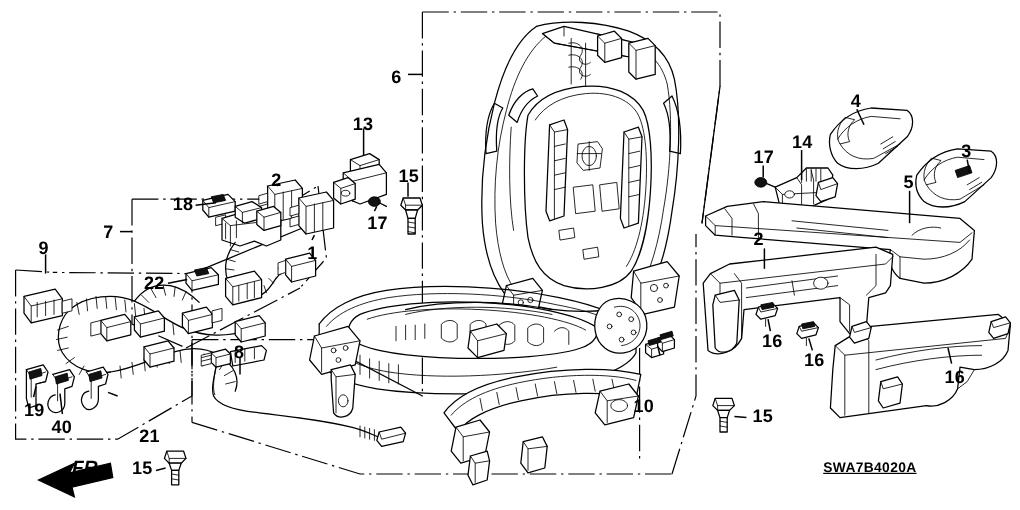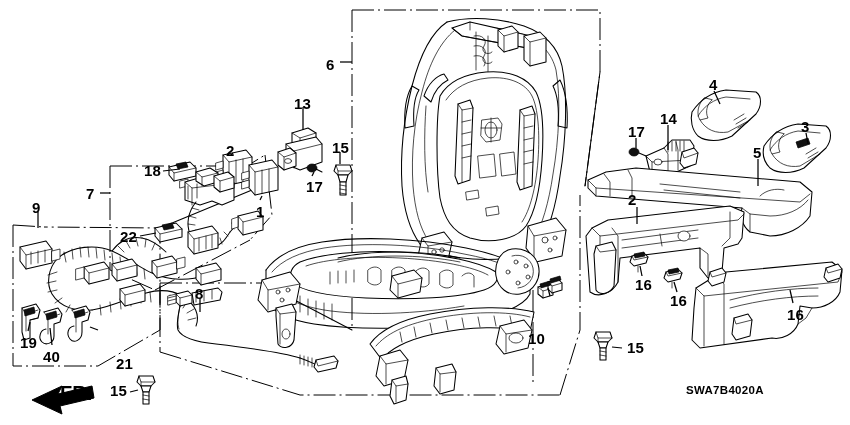--- a/index.html
+++ b/index.html
@@ -4,22 +4,22 @@
 <title>Parts Diagram</title>
 <style>
   html,body{margin:0;padding:0;background:#fff;}
   body{width:850px;height:425px;overflow:hidden;
        font-family:"Liberation Sans","DejaVu Sans",sans-serif;}
   #stage{position:relative;width:850px;height:425px;background:#ffffff;}
   #art{position:absolute;left:0;top:0;width:850px;height:425px;}
   .cal{position:absolute;font-size:15px;font-weight:700;color:#000;
        line-height:1;letter-spacing:0.2px;user-select:none;}
   .code{position:absolute;font-size:11.5px;font-weight:700;color:#000;
-        letter-spacing:0.3px;}
-  .fr{position:absolute;font-size:20px;font-weight:700;color:#000;}
+        letter-spacing:0.3px;text-decoration:underline;}
+  .fr{position:absolute;font-size:16px;font-weight:700;font-style:italic;color:#000;}
 </style>
 </head>
 <body>
 
 <div id="stage">
 
 <svg id="art" viewBox="0 0 850 425">
   <defs>
     <style>
       .s{fill:none;stroke:#000;stroke-width:1.05;stroke-linejoin:round;stroke-linecap:round;}

